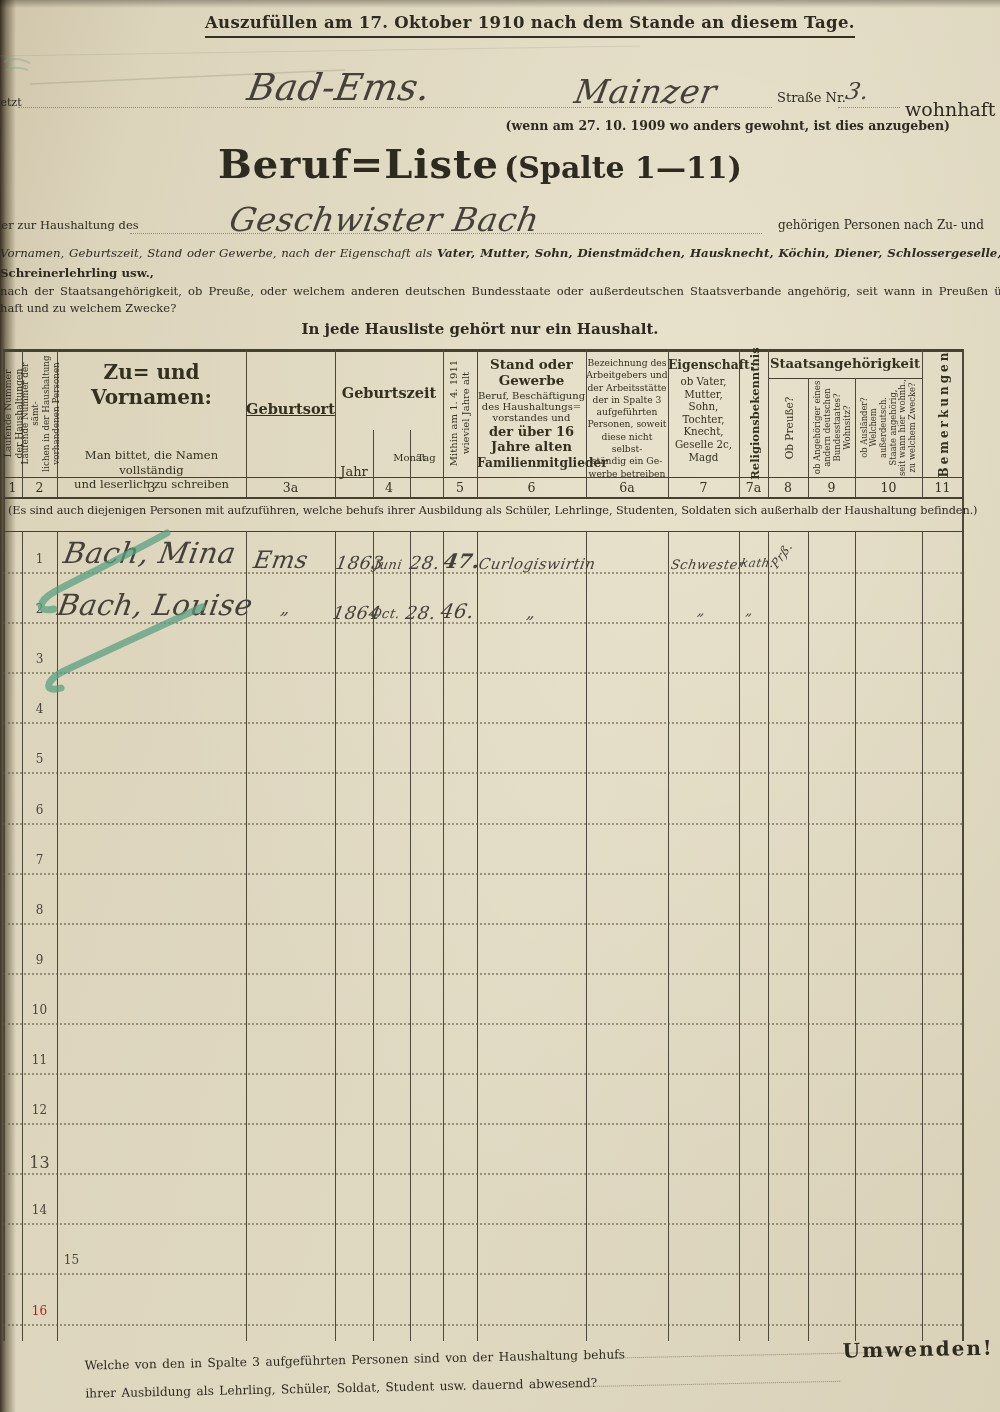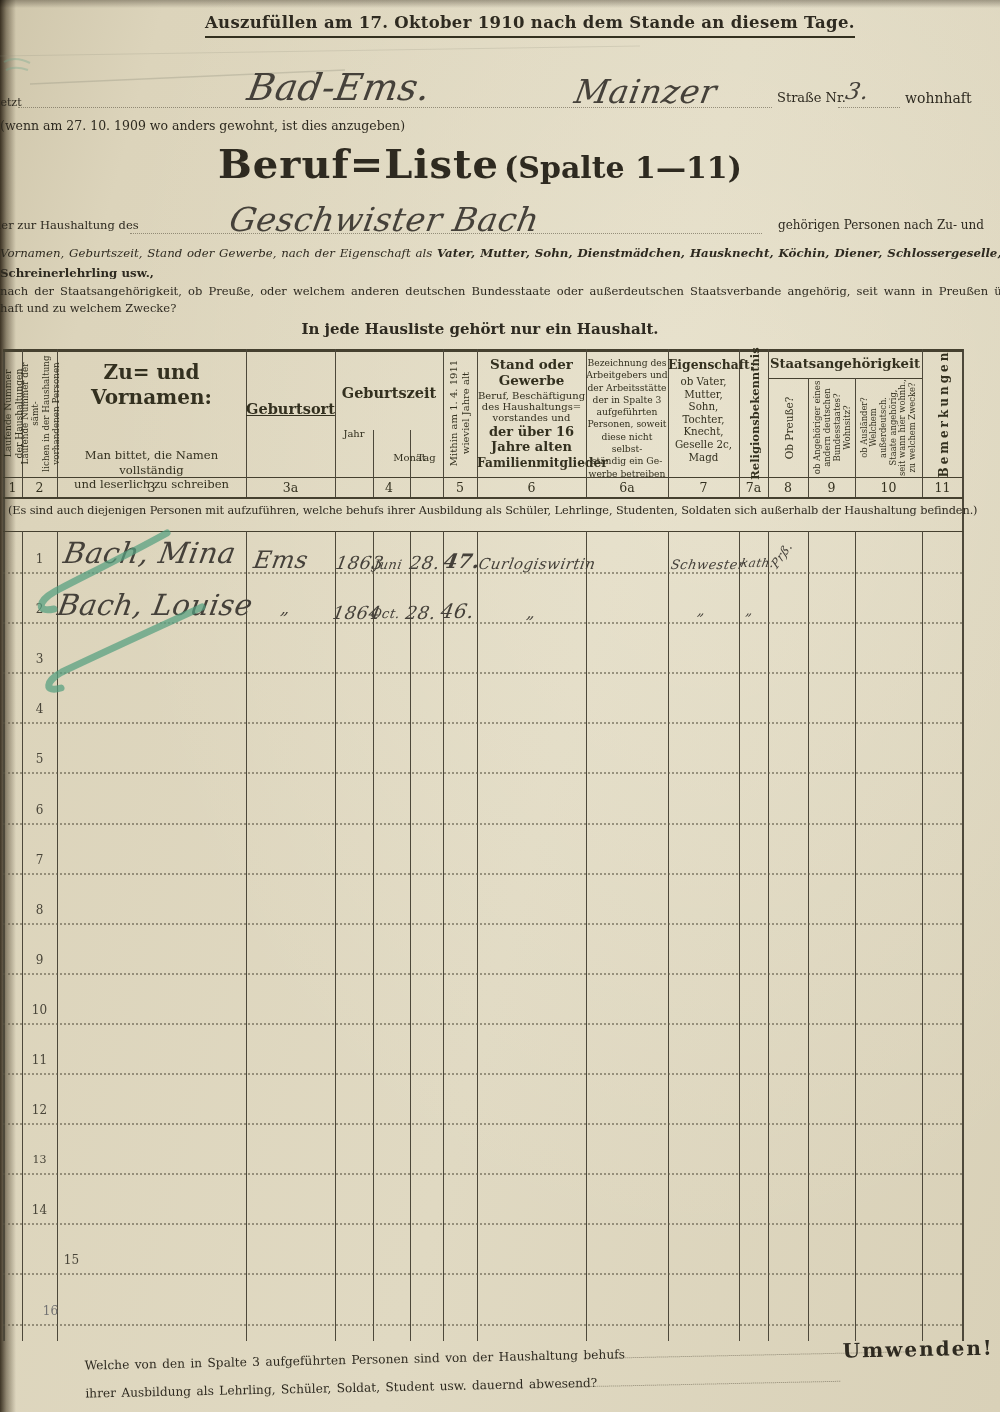--- a/index.html
+++ b/index.html
@@ -47,23 +47,23 @@
 <div class="print b notice" style="left:205px;top:13px;font-size:16.5px;letter-spacing:.3px;">Auszufüllen am 17. Oktober 1910 nach dem Stande an diesem Tage.</div>
 
 <div class="print" style="left:-4px;top:96px;font-size:11px;">Jetzt</div>
 <div class="dotfine" style="left:18px;top:107px;width:754px;"></div>
 <div class="dotfine" style="left:838px;top:107px;width:62px;"></div>
 
 <div class="hw" style="left:248px;top:66px;font-size:37px;">Bad-Ems.</div>
 <div class="hw" style="left:575px;top:72px;font-size:33px;">Mainzer</div>
 <div class="print" style="left:777px;top:90px;font-size:13px;">Straße Nr.</div>
 <div class="hw" style="left:846px;top:78px;font-size:23px;">3.</div>
-<div class="print" style="left:905px;top:90px;font-size:14px;">wohnhaft</div>
-
-<div class="print" style="left:0;top:118px;width:950px;text-align:left;font-size:12.5px;">(wenn am 27. 10. 1909 wo anders gewohnt, ist dies anzugeben)</div>
+<div class="print" style="left:905px;top:98px;font-size:19px;">wohnhaft</div>
+
+<div class="print" style="left:0;top:118px;width:950px;text-align:right;font-size:12.5px;font-weight:bold;">(wenn am 27. 10. 1909 wo anders gewohnt, ist dies anzugeben)</div>
 
 <div class="print" style="left:0;top:140px;width:960px;text-align:center;">
   <span class="b" style="font-size:40px;letter-spacing:1px;">Beruf=Liste</span>
   <span class="b" style="font-size:30px;">(Spalte 1—11)</span>
 </div>
 
 <div class="print" style="left:-6px;top:218px;font-size:11.5px;">der zur Haushaltung des</div>
 <div class="dotfine" style="left:130px;top:233px;width:632px;"></div>
 <div class="hw" style="left:230px;top:200px;font-size:33px;">Geschwister Bach</div>
 <div class="print" style="left:778px;top:218px;font-size:12px;">gehörigen Personen nach Zu- und</div>
@@ -151,21 +151,21 @@
 seit wann hier wohnh.,
 zu welchem Zwecke?</div>
 <div class="vtext b" style="left:878.5px;top:392.5px;width:128px;height:41px;font-size:12px;letter-spacing:3px;">Bemerkungen</div>
 
 <div class="hcell b" style="left:57px;width:189px;top:360px;font-size:20px;line-height:25px;">Zu= und
 Vornamen:</div>
 <div class="hcell" style="left:60px;width:183px;top:448px;font-size:11.6px;line-height:14.5px;">Man bittet, die Namen vollständig
 und leserlich zu schreiben</div>
 <div class="hcell b" style="left:246px;width:89px;top:400px;font-size:14.5px;text-decoration:underline;">Geburtsort</div>
 <div class="hcell b" style="left:335px;width:108px;top:384px;font-size:14.5px;">Geburtszeit</div>
-<div class="hcell" style="left:335px;width:38px;top:428px;font-size:10px;">Jahr</div>
+<div class="hcell" style="left:335px;width:38px;top:464px;font-size:13px;">Jahr</div>
 <div class="hcell" style="left:391px;width:37px;top:452px;font-size:10px;">Monat</div>
 <div class="hcell" style="left:410px;width:33px;top:452px;font-size:10px;">Tag</div>
 <div class="hcell b" style="left:477px;width:109px;top:356px;font-size:13.5px;line-height:16px;">Stand oder
 Gewerbe</div>
 <div class="hcell" style="left:477px;width:109px;top:390px;font-size:10px;line-height:11px;">Beruf, Beschäftigung
 des Haushaltungs=
 vorstandes und</div>
 <div class="hcell b" style="left:477px;width:109px;top:424px;font-size:13px;line-height:15px;">der über 16
 Jahre alten</div>
 <div class="hcell b" style="left:477px;width:109px;top:456px;font-size:12.2px;">Familienmitglieder</div>
@@ -224,27 +224,27 @@
     <div class="hcell" style="left:22px;width:35px;top:902.7px;font-size:12px;color:#4a463a;">8</div>
     <div class="dotline" style="left:3px;top:972.8px;width:959px;"></div>
     <div class="hcell" style="left:22px;width:35px;top:952.8px;font-size:12px;color:#4a463a;">9</div>
     <div class="dotline" style="left:3px;top:1022.9000000000001px;width:959px;"></div>
     <div class="hcell" style="left:22px;width:35px;top:1002.9000000000001px;font-size:12px;color:#4a463a;">10</div>
     <div class="dotline" style="left:3px;top:1073px;width:959px;"></div>
     <div class="hcell" style="left:22px;width:35px;top:1053px;font-size:12px;color:#4a463a;">11</div>
     <div class="dotline" style="left:3px;top:1123.1px;width:959px;"></div>
     <div class="hcell" style="left:22px;width:35px;top:1103.1px;font-size:12px;color:#4a463a;">12</div>
     <div class="dotline" style="left:3px;top:1173.2px;width:959px;"></div>
-    <div class="hcell" style="left:22px;width:35px;top:1153.2px;font-size:11px;color:#4a463a;">13</div>
+    <div class="hcell" style="left:22px;width:35px;top:1153.2px;font-size:16px;color:#4a463a;">13</div>
     <div class="dotline" style="left:3px;top:1223.3000000000002px;width:959px;"></div>
     <div class="hcell" style="left:22px;width:35px;top:1203.3000000000002px;font-size:12px;color:#4a463a;">14</div>
     <div class="dotline" style="left:3px;top:1273.4px;width:959px;"></div>
     <div class="hcell" style="left:22px;width:35px;top:1253.4px;font-size:12px;color:#4a463a;padding-left:32px;">15</div>
     <div class="dotline" style="left:3px;top:1323.5px;width:959px;"></div>
-    <div class="hcell" style="left:22px;width:35px;top:1303.5px;font-size:12px;color:#737373;padding-left:11px;">16</div>
+    <div class="hcell" style="left:22px;width:35px;top:1303.5px;font-size:12px;color:#b91c1c;">16</div>
   </div>
 <div id="entries">
     <div class="hw" style="left:64px;top:536px;font-size:29px;">Bach, Mina</div>
     <div class="hw" style="left:254px;top:546px;font-size:24px;">Ems</div>
     <div class="hw" style="left:336px;top:552px;font-size:18px;">1863</div>
     <div class="hw" style="left:374px;top:557px;font-size:13px;">Juni</div>
     <div class="hw" style="left:410px;top:552px;font-size:18px;">28.</div>
     <div class="hw" style="left:444px;top:549px;font-size:20px;font-weight:bold;">47.</div>
     <div class="hw" style="left:479px;top:555px;font-size:15px;">Curlogiswirtin</div>
     <div class="hw" style="left:671px;top:557px;font-size:13px;">Schwester</div>

